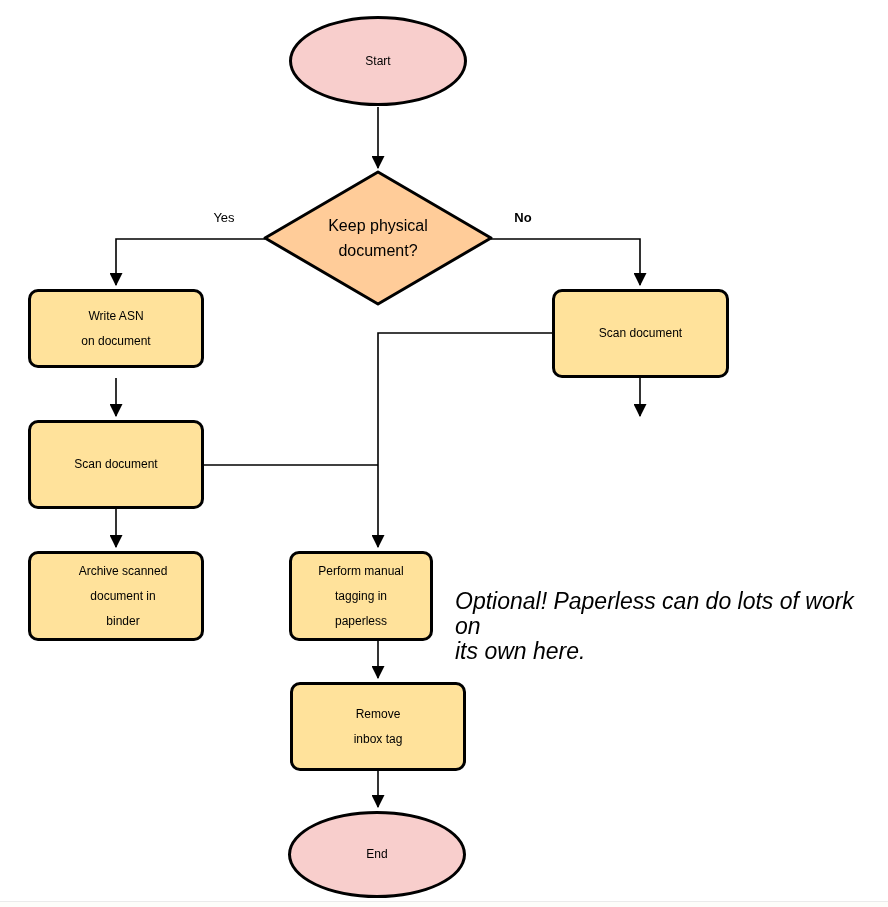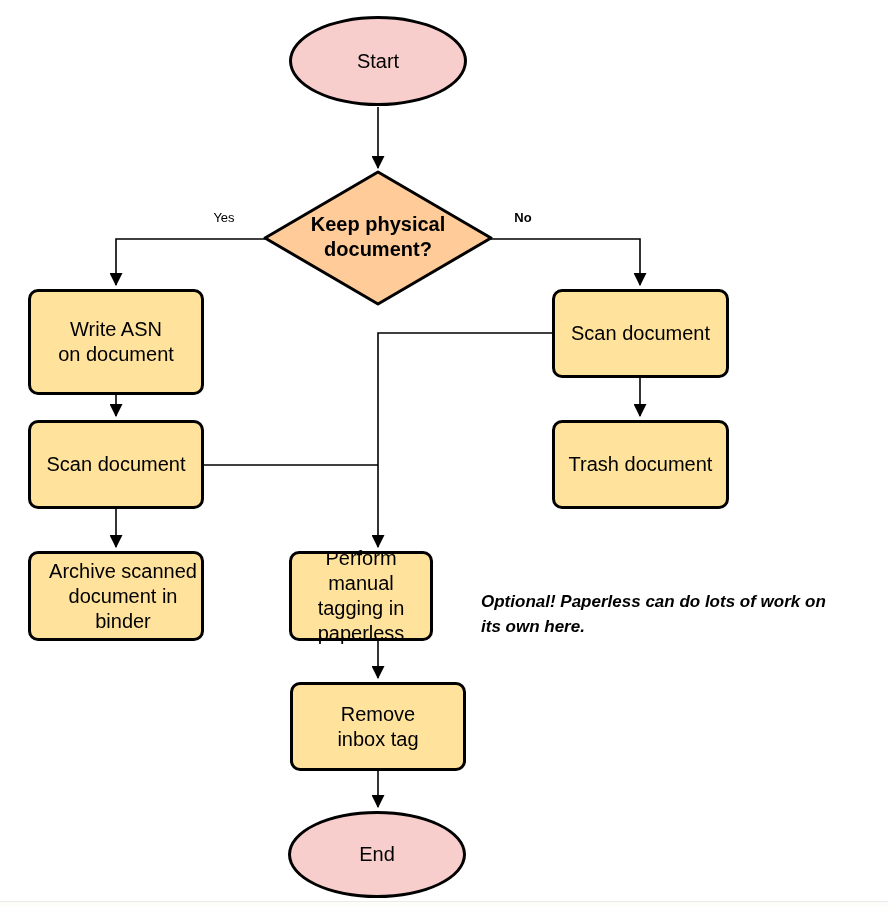--- a/index.html
+++ b/index.html
@@ -32,68 +32,67 @@
     stroke-linejoin: round;
   }
 
   .node {
     position: absolute;
     z-index: 2;
     display: flex;
     align-items: center;
     justify-content: center;
     text-align: center;
-    font-size: 20px;
+    font-size: 12px;
     line-height: 25px;
   }
   .node-label { white-space: pre-line; }
 
   .terminator {
     background: var(--terminator-fill, #f8cecc);
     border: 3px solid var(--stroke, #000);
     border-radius: 50%;
   }
   .process {
     background: var(--process-fill, #ffe29b);
     border: 3px solid var(--stroke, #000);
     border-radius: 10px;
   }
 
   .n-start       { left: 289px; top: 16px;  width: 178px; height: 90px; }
   .n-decision-label { left: 268px; top: 212px; width: 220px; height: 52px; z-index: 2; position: absolute;
-                      display: flex; justify-content: center; text-align: center;
-                      font-size: 20px; line-height: 25px; font-weight: bold; }
-  .n-write-asn   { left: 28px;  top: 289px; width: 176px; height: 106px; }
+                      display: flex; align-items: center; justify-content: center; text-align: center;
+                      font-size: 16px; line-height: 25px; }
+  .n-write-asn   { left: 28px;  top: 289px; width: 176px; height: 79px; }
   .n-scan-left   { left: 28px;  top: 420px; width: 176px; height: 89px; }
   .n-archive     { left: 28px;  top: 551px; width: 176px; height: 90px; padding-left: 14px; }
   .n-scan-right  { left: 552px; top: 289px; width: 177px; height: 89px; }
   .n-trash       { left: 552px; top: 420px; width: 177px; height: 89px; }
   .n-tagging     { left: 289px; top: 551px; width: 144px; height: 90px; border-width: 3.5px; }
   .n-remove      { left: 290px; top: 682px; width: 176px; height: 89px; }
   .n-end         { left: 288px; top: 811px; width: 178px; height: 87px; }
 
   .edge-label {
     position: absolute;
     z-index: 2;
     font-size: 13px;
     text-align: center;
   }
   .el-yes { left: 205px; top: 210px; width: 38px; }
   .el-no  { left: 505px; top: 210px; width: 36px; font-weight: bold; }
 
   .note {
     position: absolute;
     z-index: 2;
-    left: 481px; top: 589px;
+    left: 455px; top: 589px;
     width: 404px;
-    font-size: 17px;
+    font-size: 23px;
     font-style: italic;
     line-height: 25px;
     white-space: pre-line;
-    font-weight: bold;
   }
 
   .bottom-strip {
     position: absolute;
     left: 0; top: 901px;
     width: 888px; height: 6px;
     border-top: 1px solid #ebebeb;
     background: #fdfdfa;
     z-index: 0;
   }
@@ -150,23 +149,20 @@
   <div class="node process n-archive">
     <span class="node-label">Archive scanned
 document in
 binder</span>
   </div>
 
   <div class="node process n-scan-right">
     <span class="node-label">Scan document</span>
   </div>
 
-  <div class="node process n-trash">
-    <span class="node-label">Trash document</span>
-  </div>
 
   <div class="node process n-tagging">
     <span class="node-label">Perform manual
 tagging in
 paperless</span>
   </div>
 
   <div class="note">Optional! Paperless can do lots of work on
 its own here.</div>
 

